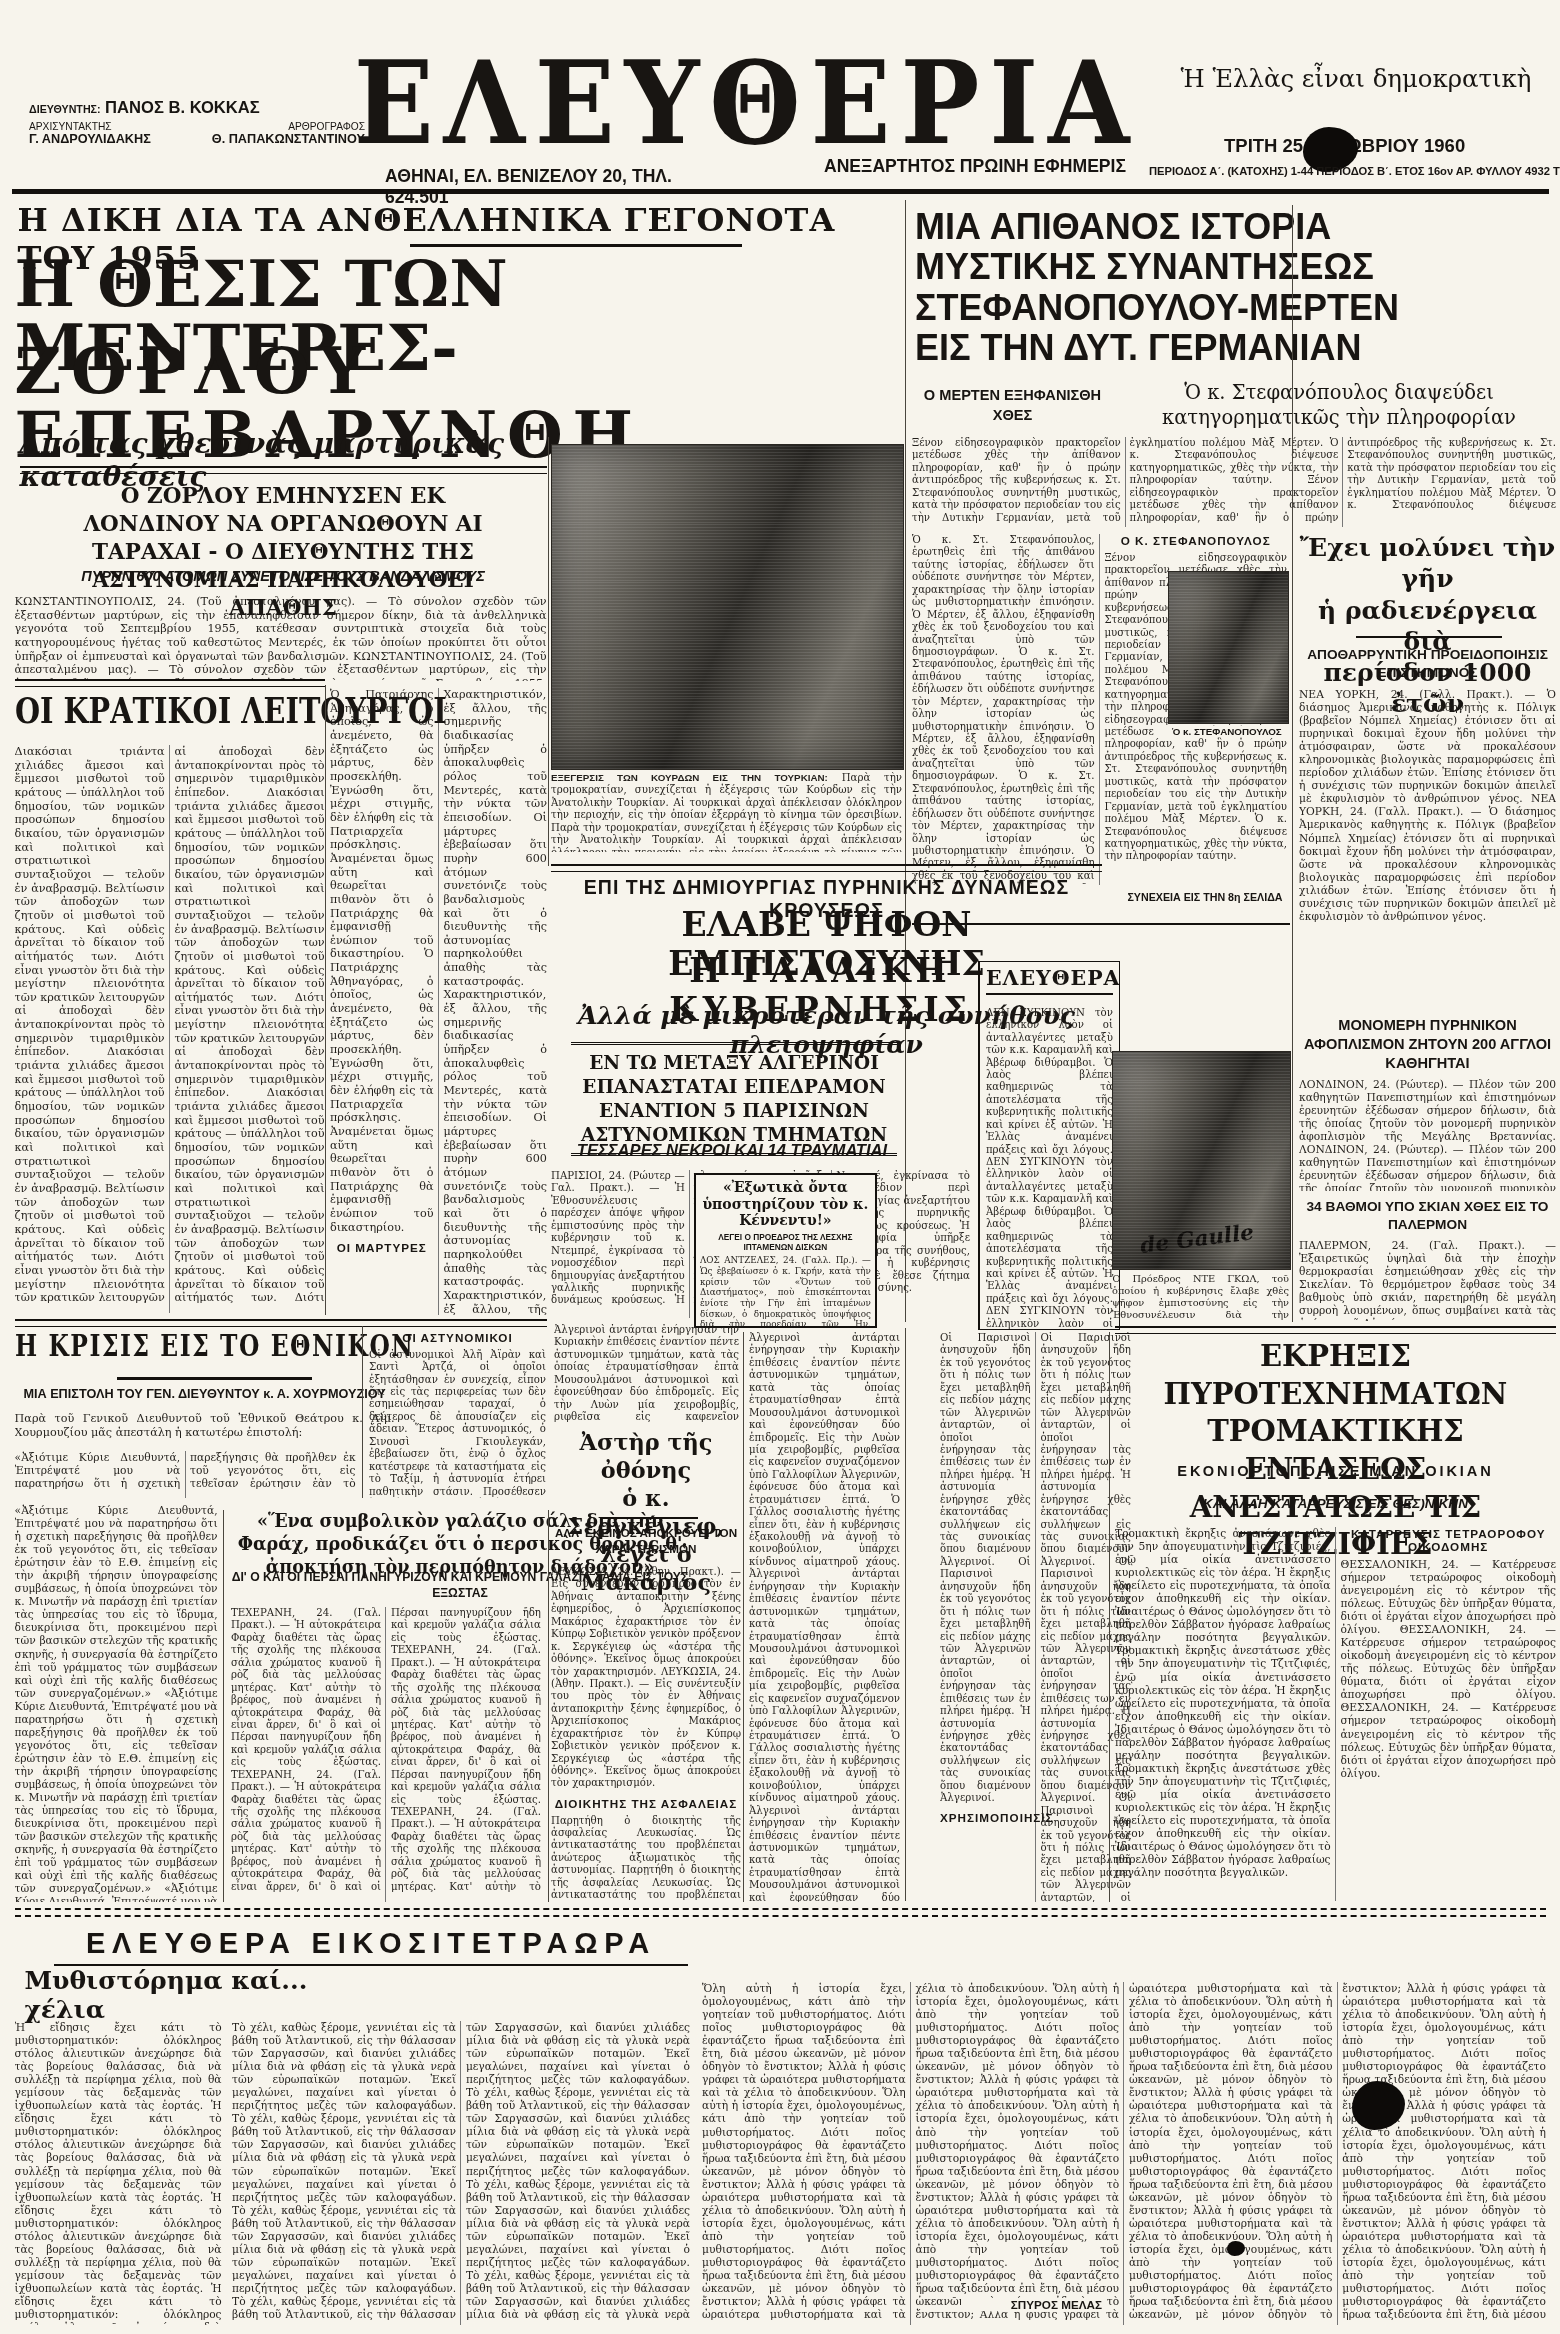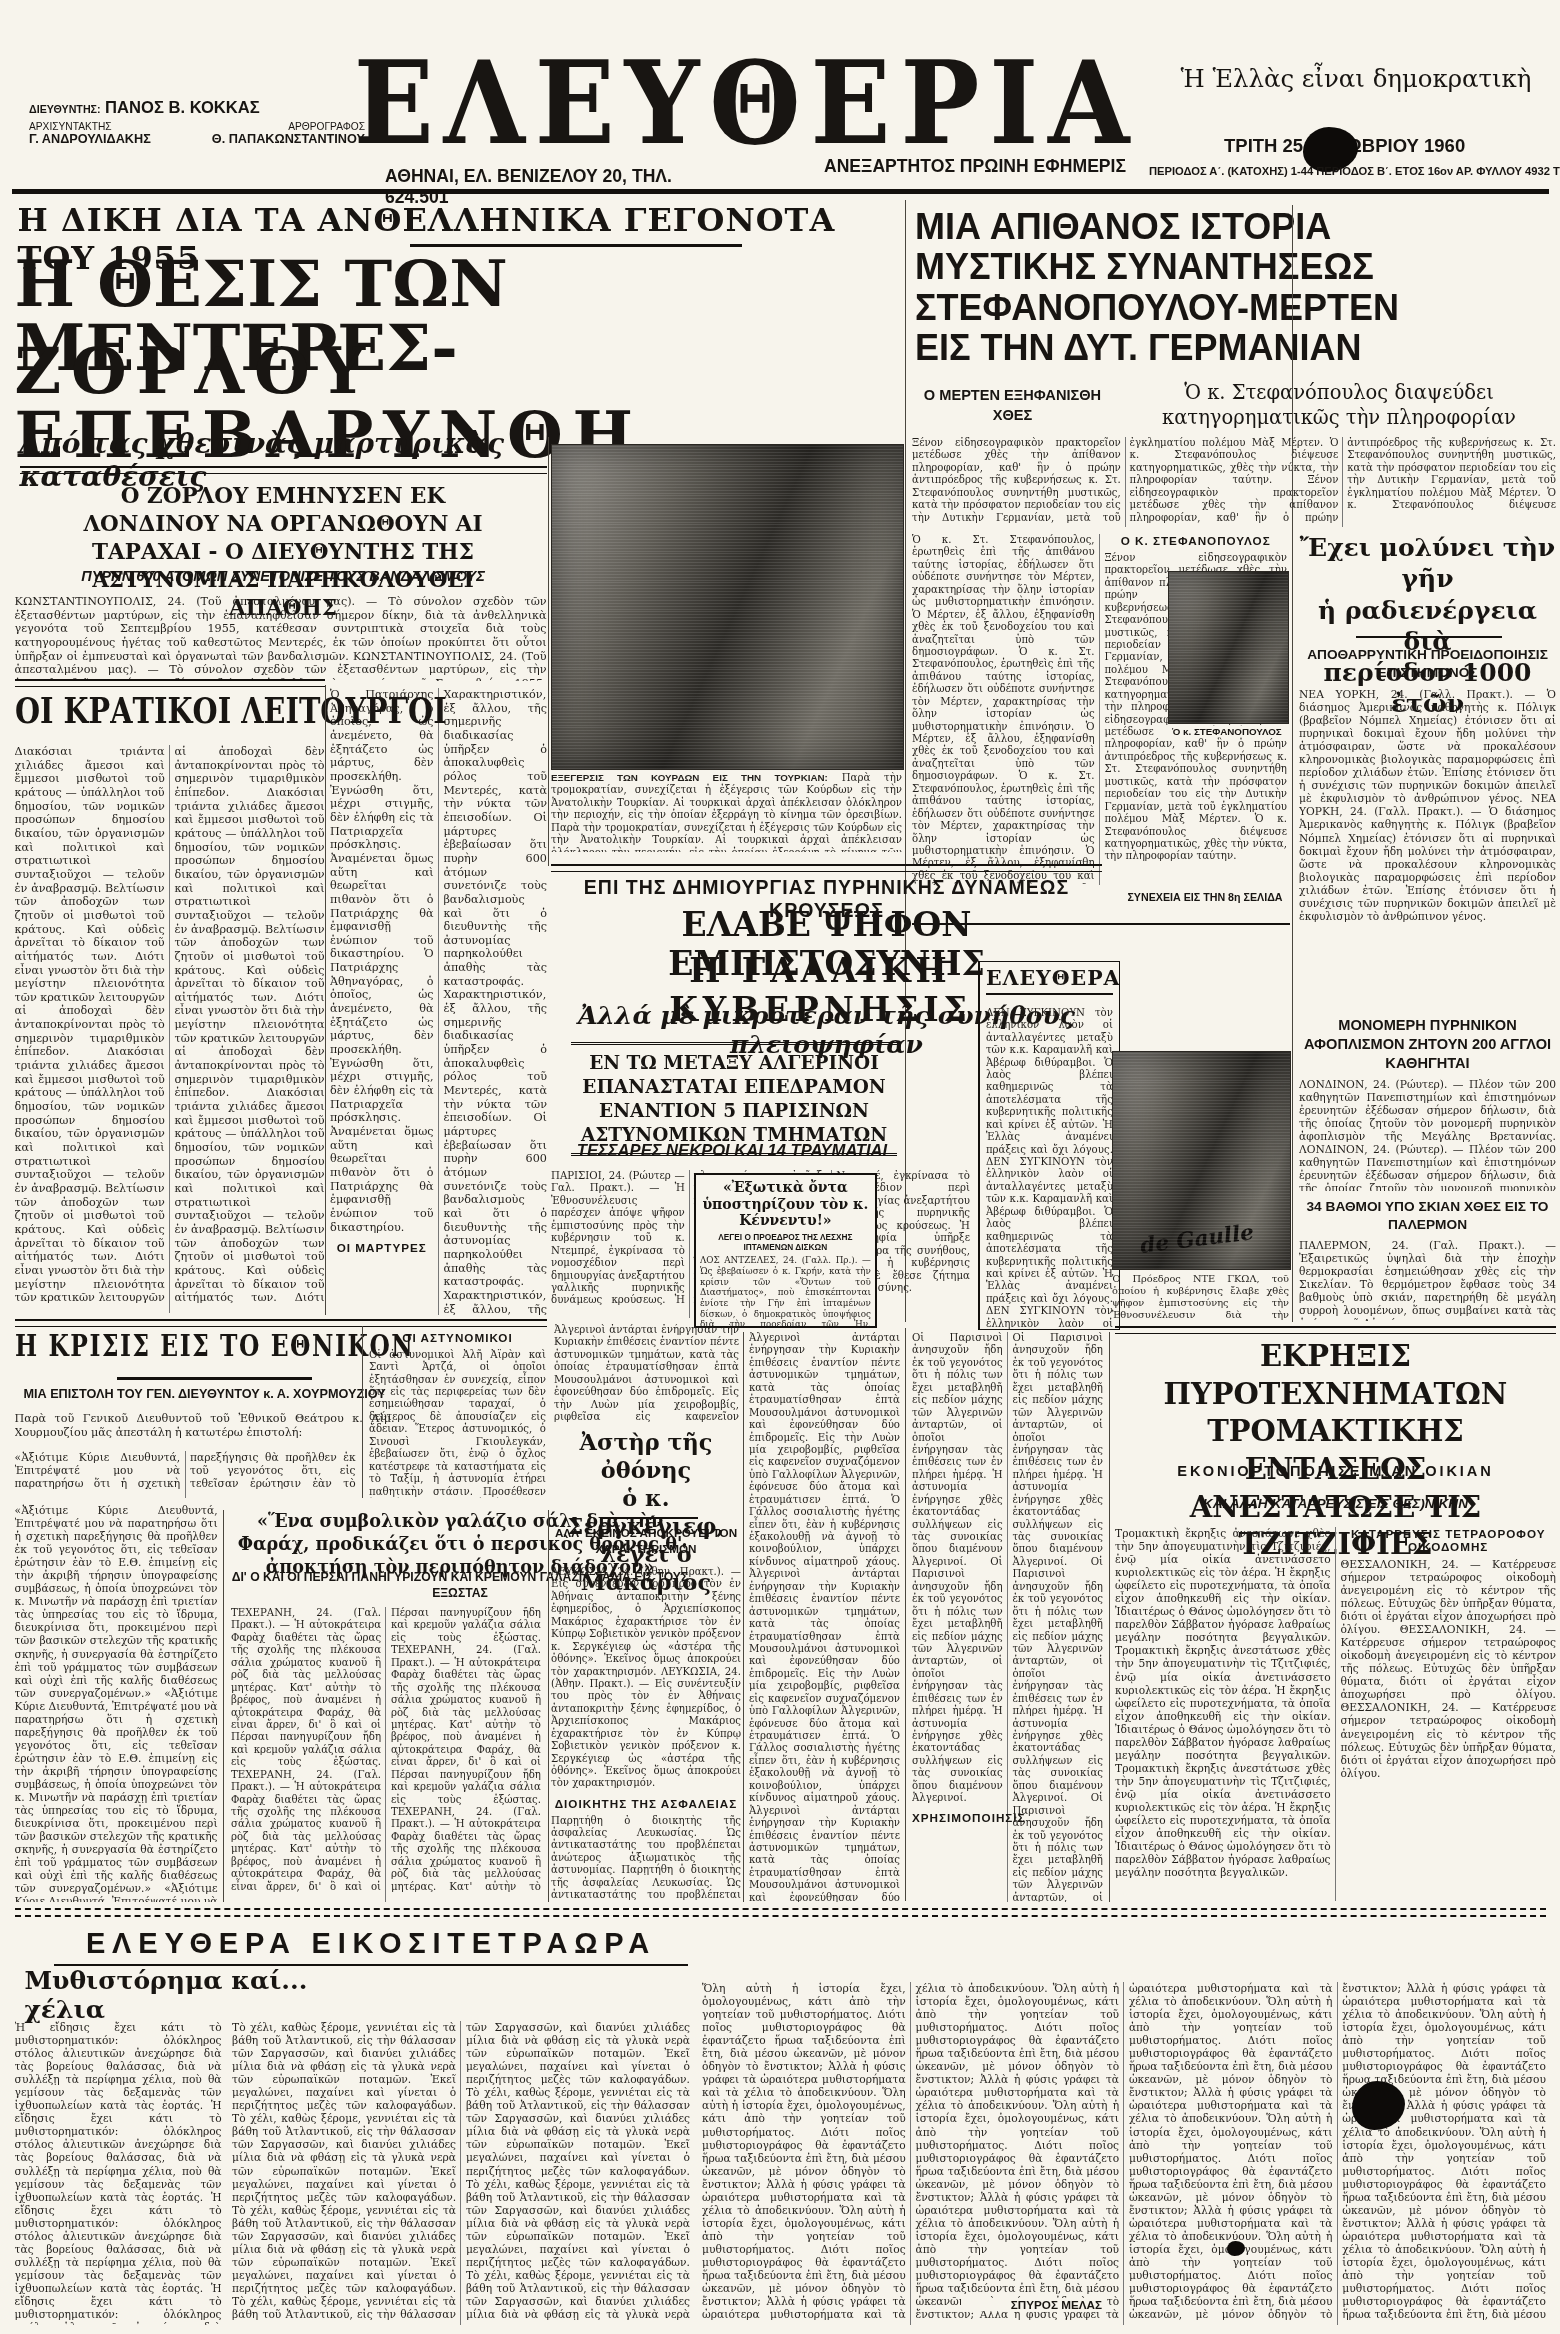--- a/index.html
+++ b/index.html
@@ -178,21 +178,21 @@
   <div class="b san bold ctr" style="left:551px;top:1525px;width:190px;font-size:11.7px;line-height:1.35;">ΑΛΛ' ΕΚΕΙΝΟΣ ΑΠΟΚΡΟΥΕΙ ΤΟΝ ΧΑΡΑΚΤΗΡΙΣΜΟΝ</div>
   <div class="b" style="left:551px;top:1566px;width:190px;height:335px;overflow:hidden;">
     <p class="j" style="font-size:10.2px;"><span>ΛΕΥΚΩΣΙΑ, 24. (Ἀθην. Πρακτ.). — Εἰς συνέντευξίν του πρὸς τὸν ἐν Ἀθήναις ἀνταποκριτὴν ξένης ἐφημερίδος, ὁ Ἀρχιεπίσκοπος Μακάριος ἐχαρακτήρισε τὸν ἐν Κύπρῳ Σοβιετικὸν γενικὸν πρόξενον κ. Σεργκέγιεφ ὡς «ἀστέρα τῆς ὀθόνης». Ἐκεῖνος ὅμως ἀποκρούει τὸν χαρακτηρισμόν. ΛΕΥΚΩΣΙΑ, 24. (Ἀθην. Πρακτ.). — Εἰς συνέντευξίν του πρὸς τὸν ἐν Ἀθήναις ἀνταποκριτὴν ξένης ἐφημερίδος, ὁ Ἀρχιεπίσκοπος Μακάριος ἐχαρακτήρισε τὸν ἐν Κύπρῳ Σοβιετικὸν γενικὸν πρόξενον κ. Σεργκέγιεφ ὡς «ἀστέρα τῆς ὀθόνης». Ἐκεῖνος ὅμως ἀποκρούει τὸν χαρακτηρισμόν.</span></p>
     <h3 class="cross">ΔΙΟΙΚΗΤΗΣ ΤΗΣ ΑΣΦΑΛΕΙΑΣ</h3>
     <p class="j" style="font-size:10.2px;"><span>Παρῃτήθη ὁ διοικητὴς τῆς ἀσφαλείας Λευκωσίας. Ὡς ἀντικαταστάτης του προβλέπεται ἀνώτερος ἀξιωματικὸς τῆς ἀστυνομίας. Παρῃτήθη ὁ διοικητὴς τῆς ἀσφαλείας Λευκωσίας. Ὡς ἀντικαταστάτης του προβλέπεται ἀνώτερος ἀξιωματικὸς τῆς ἀστυνομίας.</span></p>
   </div>
 
   <div class="b vrule" style="left:743px;top:1332px;height:570px;"></div>
   <div class="b j" style="left:749px;top:1332px;width:151px;height:570px;font-size:10.2px;">Ἀλγερινοὶ ἀντάρται ἐνήργησαν τὴν Κυριακὴν ἐπιθέσεις ἐναντίον πέντε ἀστυνομικῶν τμημάτων, κατὰ τὰς ὁποίας ἐτραυματίσθησαν ἑπτὰ Μουσουλμάνοι ἀστυνομικοὶ καὶ ἐφονεύθησαν δύο ἐπιδρομεῖς. Εἰς τὴν Λυὼν μία χειροβομβίς, ριφθεῖσα εἰς καφενεῖον συχναζόμενον ὑπὸ Γαλλοφίλων Ἀλγερινῶν, ἐφόνευσε δύο ἄτομα καὶ ἐτραυμάτισεν ἑπτά. Ὁ Γάλλος σοσιαλιστὴς ἡγέτης εἶπεν ὅτι, ἐὰν ἡ κυβέρνησις ἐξακολουθῇ νὰ ἀγνοῇ τὸ κοινοβούλιον, ὑπάρχει κίνδυνος αἱματηροῦ χάους. Ἀλγερινοὶ ἀντάρται ἐνήργησαν τὴν Κυριακὴν ἐπιθέσεις ἐναντίον πέντε ἀστυνομικῶν τμημάτων, κατὰ τὰς ὁποίας ἐτραυματίσθησαν ἑπτὰ Μουσουλμάνοι ἀστυνομικοὶ καὶ ἐφονεύθησαν δύο ἐπιδρομεῖς. Εἰς τὴν Λυὼν μία χειροβομβίς, ριφθεῖσα εἰς καφενεῖον συχναζόμενον ὑπὸ Γαλλοφίλων Ἀλγερινῶν, ἐφόνευσε δύο ἄτομα καὶ ἐτραυμάτισεν ἑπτά. Ὁ Γάλλος σοσιαλιστὴς ἡγέτης εἶπεν ὅτι, ἐὰν ἡ κυβέρνησις ἐξακολουθῇ νὰ ἀγνοῇ τὸ κοινοβούλιον, ὑπάρχει κίνδυνος αἱματηροῦ χάους. Ἀλγερινοὶ ἀντάρται ἐνήργησαν τὴν Κυριακὴν ἐπιθέσεις ἐναντίον πέντε ἀστυνομικῶν τμημάτων, κατὰ τὰς ὁποίας ἐτραυματίσθησαν ἑπτὰ Μουσουλμάνοι ἀστυνομικοὶ καὶ ἐφονεύθησαν δύο ἐπιδρομεῖς. Εἰς τὴν Λυὼν μία χειροβομβίς, ριφθεῖσα εἰς καφενεῖον συχναζόμενον ὑπὸ Γαλλοφίλων Ἀλγερινῶν, ἐφόνευσε δύο ἄτομα καὶ ἐτραυμάτισεν ἑπτά. Ὁ Γάλλος σοσιαλιστὴς ἡγέτης εἶπεν ὅτι, ἐὰν ἡ κυβέρνησις ἐξακολουθῇ νὰ ἀγνοῇ τὸ κοινοβούλιον, ὑπάρχει κίνδυνος αἱματηροῦ χάους. Ἀλγερινοὶ ἀντάρται ἐνήργησαν τὴν Κυριακὴν ἐπιθέσεις ἐναντίον πέντε ἀστυνομικῶν τμημάτων, κατὰ τὰς ὁποίας ἐτραυματίσθησαν ἑπτὰ Μουσουλμάνοι ἀστυνομικοὶ καὶ ἐφονεύθησαν δύο ἐπιδρομεῖς. Εἰς τὴν Λυὼν μία χειροβομβίς, ριφθεῖσα εἰς καφενεῖον συχναζόμενον ὑπὸ Γαλλοφίλων Ἀλγερινῶν, ἐφόνευσε δύο ἄτομα καὶ ἐτραυμάτισεν ἑπτά. Ὁ Γάλλος σοσιαλιστὴς ἡγέτης εἶπεν ὅτι, ἐὰν ἡ κυβέρνησις ἐξακολουθῇ νὰ ἀγνοῇ τὸ κοινοβούλιον, ὑπάρχει κίνδυνος αἱματηροῦ χάους.</div>
   <div class="b vrule" style="left:905px;top:1328px;height:573px;"></div>
-  <div class="b cols2" style="left:912px;top:1332px;width:191px;height:570px;overflow:hidden;">
+  <div class="b cols2" style="left:940px;top:1332px;width:191px;height:570px;overflow:hidden;">
     <p class="j" style="font-size:10.2px;"><span>Οἱ Παρισινοὶ ἀνησυχοῦν ἤδη ἐκ τοῦ γεγονότος ὅτι ἡ πόλις των ἔχει μεταβληθῆ εἰς πεδίον μάχης τῶν Ἀλγερινῶν ἀνταρτῶν, οἱ ὁποῖοι ἐνήργησαν τὰς ἐπιθέσεις των ἐν πλήρει ἡμέρᾳ. Ἡ ἀστυνομία ἐνήργησε χθὲς ἑκατοντάδας συλλήψεων εἰς τὰς συνοικίας ὅπου διαμένουν Ἀλγερινοί. Οἱ Παρισινοὶ ἀνησυχοῦν ἤδη ἐκ τοῦ γεγονότος ὅτι ἡ πόλις των ἔχει μεταβληθῆ εἰς πεδίον μάχης τῶν Ἀλγερινῶν ἀνταρτῶν, οἱ ὁποῖοι ἐνήργησαν τὰς ἐπιθέσεις των ἐν πλήρει ἡμέρᾳ. Ἡ ἀστυνομία ἐνήργησε χθὲς ἑκατοντάδας συλλήψεων εἰς τὰς συνοικίας ὅπου διαμένουν Ἀλγερινοί.</span></p>
     <h3 class="cross">ΧΡΗΣΙΜΟΠΟΙΗΣΙΣ</h3>
     <p class="j" style="font-size:10.2px;"><span>Οἱ Παρισινοὶ ἀνησυχοῦν ἤδη ἐκ τοῦ γεγονότος ὅτι ἡ πόλις των ἔχει μεταβληθῆ εἰς πεδίον μάχης τῶν Ἀλγερινῶν ἀνταρτῶν, οἱ ὁποῖοι ἐνήργησαν τὰς ἐπιθέσεις των ἐν πλήρει ἡμέρᾳ. Ἡ ἀστυνομία ἐνήργησε χθὲς ἑκατοντάδας συλλήψεων εἰς τὰς συνοικίας ὅπου διαμένουν Ἀλγερινοί. Οἱ Παρισινοὶ ἀνησυχοῦν ἤδη ἐκ τοῦ γεγονότος ὅτι ἡ πόλις των ἔχει μεταβληθῆ εἰς πεδίον μάχης τῶν Ἀλγερινῶν ἀνταρτῶν, οἱ ὁποῖοι ἐνήργησαν τὰς ἐπιθέσεις των ἐν πλήρει ἡμέρᾳ. Ἡ ἀστυνομία ἐνήργησε χθὲς ἑκατοντάδας συλλήψεων εἰς τὰς συνοικίας ὅπου διαμένουν Ἀλγερινοί. Οἱ Παρισινοὶ ἀνησυχοῦν ἤδη ἐκ τοῦ γεγονότος ὅτι ἡ πόλις των ἔχει μεταβληθῆ εἰς πεδίον μάχης τῶν Ἀλγερινῶν ἀνταρτῶν, οἱ ὁποῖοι ἐνήργησαν τὰς ἐπιθέσεις των ἐν πλήρει ἡμέρᾳ. Ἡ ἀστυνομία ἐνήργησε χθὲς ἑκατοντάδας συλλήψεων εἰς τὰς συνοικίας ὅπου διαμένουν Ἀλγερινοί.</span></p>
   </div>
 
   <div class="b vrule" style="left:1109px;top:1332px;height:570px;"></div>
   <div class="b dbl" style="left:1115px;top:1326px;width:441px;"></div>
   <div class="b ser bold ctr" style="left:1115px;top:1338px;width:441px;font-size:29px;line-height:1.3;">
     <div>ΕΚΡΗΞΙΣ ΠΥΡΟΤΕΧΝΗΜΑΤΩΝ</div>
     <div>ΤΡΟΜΑΚΤΙΚΗΣ ΕΝΤΑΣΕΩΣ</div>

